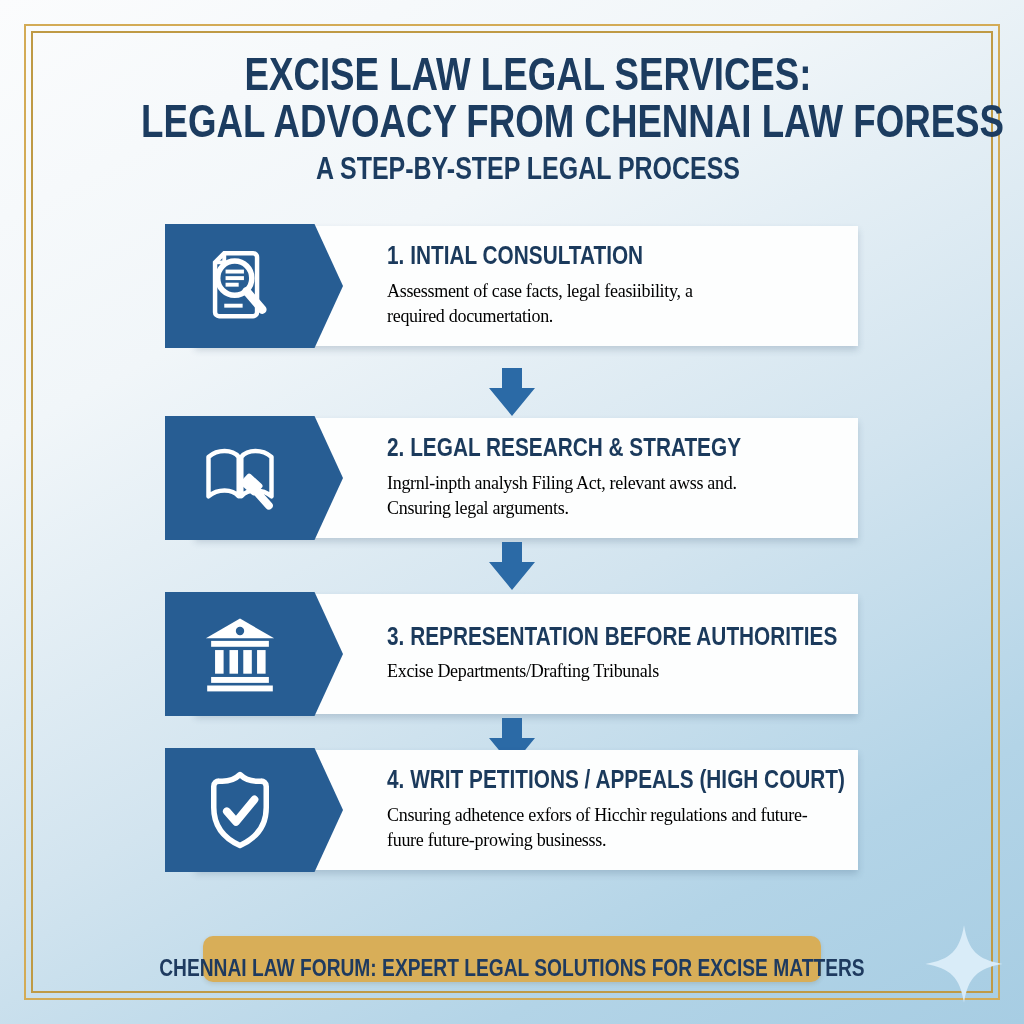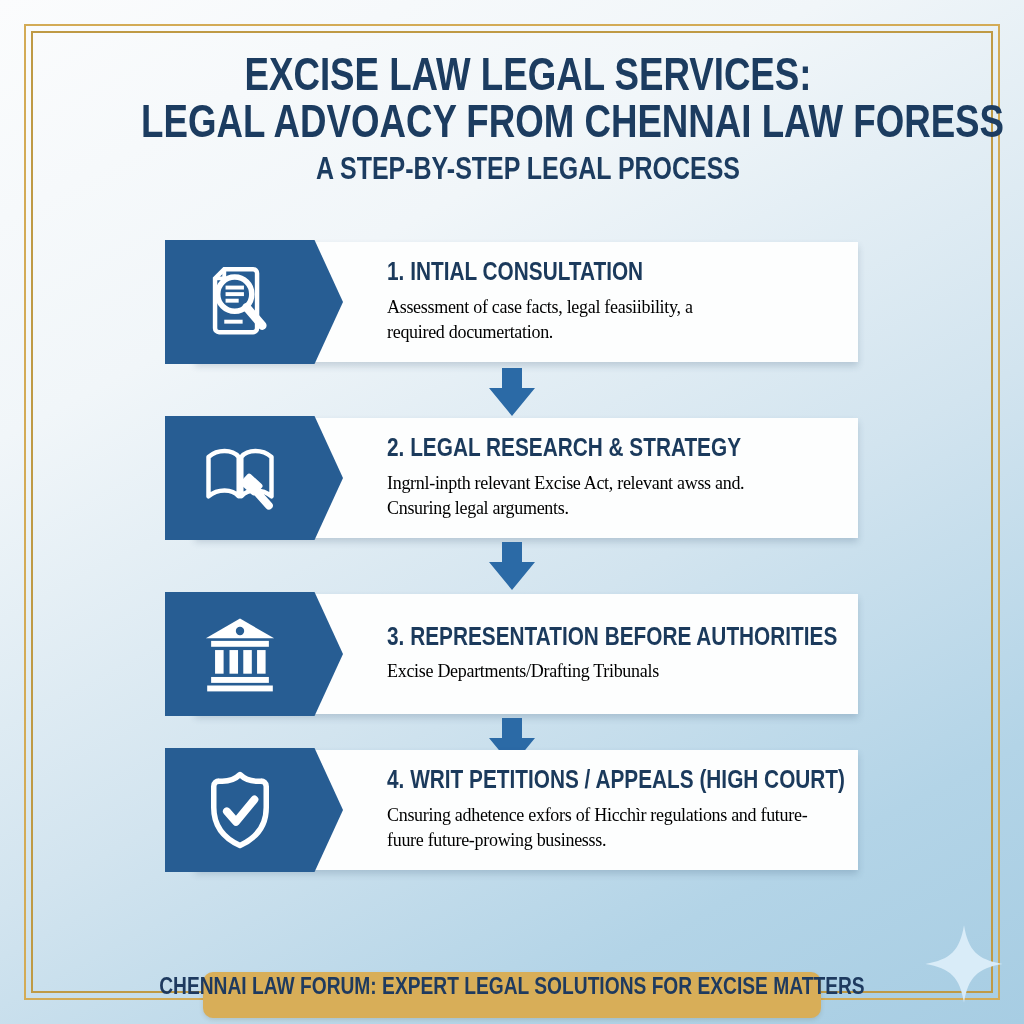--- a/index.html
+++ b/index.html
@@ -43,23 +43,22 @@
   .step-badge svg { width:84px; height:84px; display:block; }
 
   
   .down-arrow { position:absolute; left:512px; transform:translateX(-50%); width:46px; height:48px; }
   .down-arrow svg { width:46px; height:48px; display:block; }
 
   
   .footer-banner {
     position:absolute; top:936px; left:512px; transform:translateX(-50%);
     width:618px; height:46px; background:#d8ae58; border-radius:10px;
-    display:flex; align-items:flex-start; justify-content:center;
+    display:flex; align-items:flex-end; justify-content:center;
     box-shadow:0 2px 4px rgba(90,70,20,0.15);
-    margin-top:36px;
   }
   .footer-banner span {
     color:#1e3a5f; font-weight:700; font-size:24px; white-space:nowrap;
     transform:scaleX(0.8); transform-origin:center;
   }
 
   
   .sparkle { position:absolute; left:922px; top:922px; width:84px; height:84px; z-index:5; }
 </style>
 </head>
@@ -69,21 +68,21 @@
 
   <div class="frame-outer"></div>
   <div class="frame-inner"></div>
 
   <div class="title-block">
     <div class="title-line">EXCISE LAW LEGAL SERVICES:</div>
     <div class="title-line">LEGAL ADVOACY FROM CHENNAI LAW FORESS</div>
     <div class="title-sub">A STEP-BY-STEP LEGAL PROCESS</div>
   </div>
 
-  <div class="step-row" style="top:240px;">
+  <div class="step-row" style="top:224px;">
     <div class="step-card">
       <div class="step-title">1. INTIAL CONSULTATION</div>
       <div>
         <div class="desc-line">Assessment of case facts, legal feasiibility, a</div>
         <div class="desc-line">required documertation.</div>
       </div>
     </div>
     <div class="step-badge">
       <svg viewBox="0 0 64 64" fill="none" stroke="#ffffff">
         <path d="M20 7 h22 a3 3 0 0 1 3 3 v42 a3 3 0 0 1 -3 3 h-26 a3 3 0 0 1 -3 -3 v-38 z" stroke-width="3.4"></path>
@@ -101,21 +100,21 @@
   <div class="down-arrow" style="top:368px;">
     <svg viewBox="0 0 46 48">
         <polygon points="13,0 33,0 33,20 46,20 23,48 0,20 13,20" fill="#2b6aa6"></polygon>
       </svg>
   </div>
 
   <div class="step-row" style="top:416px;">
     <div class="step-card">
       <div class="step-title">2. LEGAL RESEARCH &amp; STRATEGY</div>
       <div>
-        <div class="desc-line">Ingrnl-inpth relevant Excise Act, relevant awss and.</div>
+        <div class="desc-line">Ingrnl-inpth analysh Filing Act, relevant awss and.</div>
         <div class="desc-line">Cnsuring legal arguments.</div>
       </div>
     </div>
     <div class="step-badge">
       <svg viewBox="0 0 64 64" fill="none" stroke="#ffffff">
         <path d="M8 16 C15 10 26 10 31 16 V46 C26 40 15 40 8 46 Z" stroke-width="3.4" stroke-linejoin="round"></path>
         <path d="M56 16 C49 10 38 10 33 16 V46 C38 40 49 40 56 46 Z" stroke-width="3.4" stroke-linejoin="round"></path>
         <rect x="33" y="31" width="15" height="11" rx="2" transform="rotate(42 40 37)" fill="#ffffff" stroke="none"></rect>
         <line x1="45" y1="43" x2="54" y2="53" stroke-width="6" stroke-linecap="round"></line>
       </svg>

